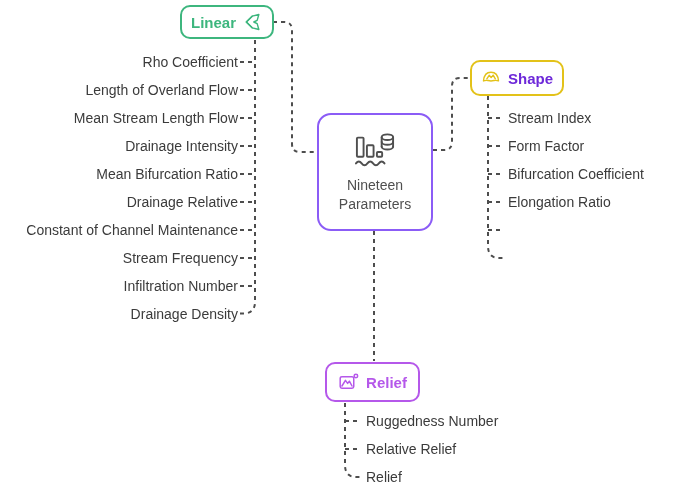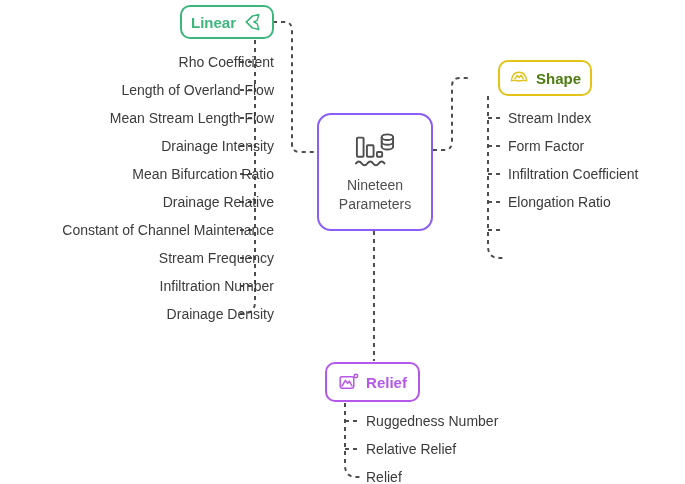--- a/index.html
+++ b/index.html
@@ -9,36 +9,36 @@
   }
   .connectors { position:absolute; left:0; top:0; width:685px; height:484px; }
   .connectors path { fill:none; stroke:#4d4d4d; stroke-width:2; stroke-dasharray:4 4; }
 
   .node {
     position:absolute; display:flex; align-items:center; justify-content:center;
     gap:7px; background:#ffffff; box-sizing:border-box; border-radius:10px;
   }
   .cat-label { font-size:15px; font-weight:700; line-height:1; }
   .node-linear { left:180px; top:5px;  width:94px; height:34px; border:2px solid #3db67e; color:#3db67e; }
-  .node-shape  { left:470px; top:60px; width:94px; height:36px; border:2px solid #e3c219; color:#4d7c0f;margin-left:28px; }
+  .node-shape  { left:470px; top:60px; width:94px; height:36px; border:2px solid #e3c219; color:#6d28d9; }
   .node-relief { left:325px; top:362px; width:95px; height:40px; border:2px solid #b558ea; color:#b558ea; }
 
   .node-central {
     left:317px; top:113px; width:116px; height:118px;
     border:2px solid #8b5cf6; border-radius:14px; color:#4f4f4f;
     flex-direction:column; gap:5px;
   }
   .central-label { font-size:14px; line-height:1.3; text-align:center; width:82px; color:#4f4f4f; }
 
   .icon { display:inline-flex; align-items:center; justify-content:center; }
   .icon svg { display:block; }
 
   .items { position:absolute; }
   .item  { height:28px; line-height:28px; font-size:14px; color:#3b3b3b; white-space:nowrap; }
-  .items-linear { left:0;     top:48px;  width:238px; text-align:right;margin-left:36px; }
+  .items-linear { left:0;     top:48px;  width:238px; text-align:right; }
   .items-shape  { left:508px; top:104px; text-align:left; }
   .items-relief { left:366px; top:407px; text-align:left; }
 </style>
 </head>
 <body>
 
 <div class="canvas">
 
   <svg class="connectors" viewBox="0 0 685 484">
 
@@ -113,21 +113,21 @@
       <div class="item">Drainage Relative</div>
       <div class="item">Constant of Channel Maintenance</div>
       <div class="item">Stream Frequency</div>
       <div class="item">Infiltration Number</div>
       <div class="item">Drainage Density</div>
     </div>
 
   <div class="items items-shape">
       <div class="item">Stream Index</div>
       <div class="item">Form Factor</div>
-      <div class="item">Infiltration Coefficient</div>
+      <div class="item">Bifurcation Coefficient</div>
       <div class="item">Elongation Ratio</div>
     </div>
 
   <div class="items items-relief">
       <div class="item">Ruggedness Number</div>
       <div class="item">Relative Relief</div>
       <div class="item">Relief</div>
     </div>
 
 </div>

